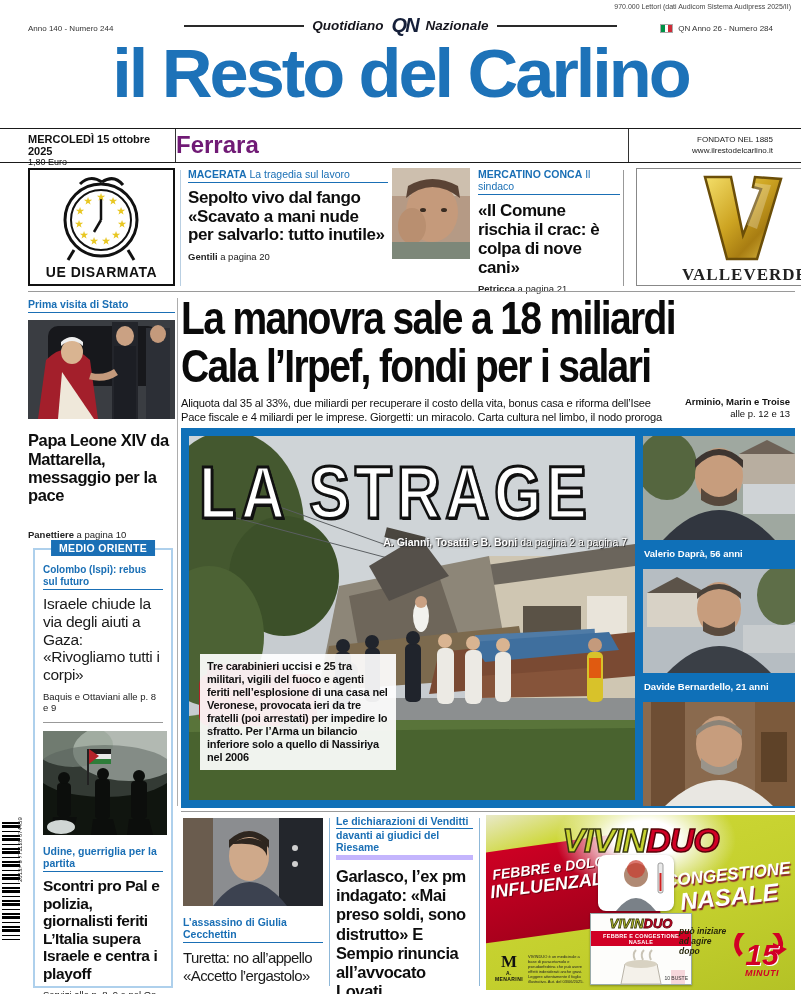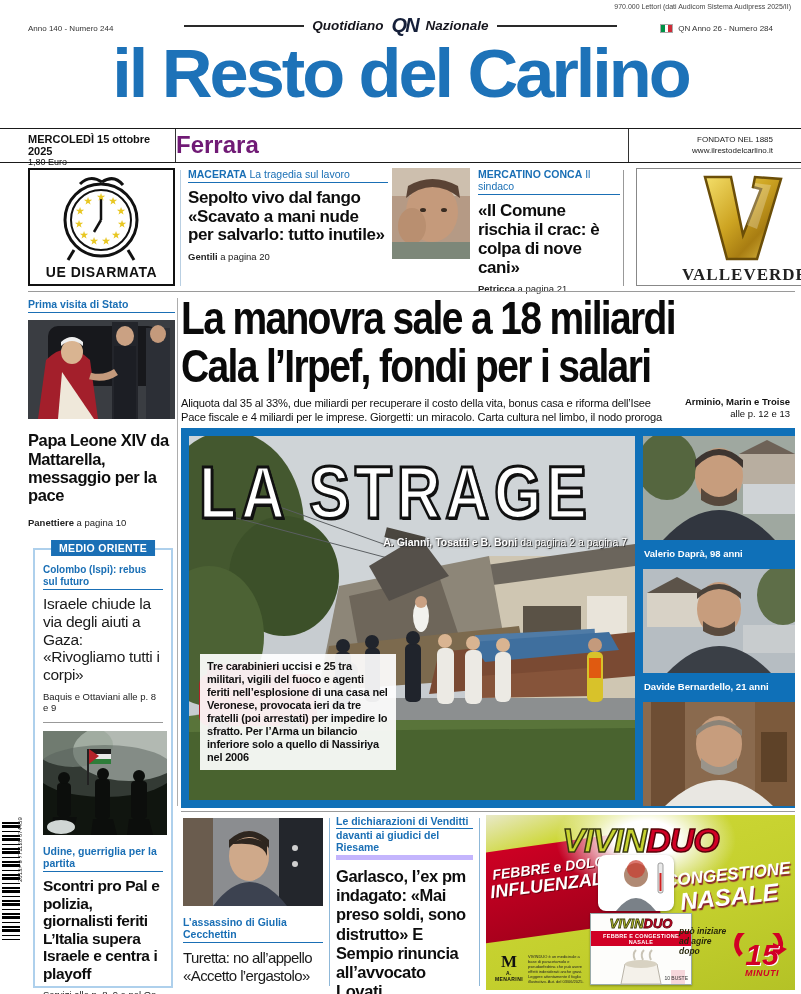--- a/index.html
+++ b/index.html
@@ -39,21 +39,21 @@
   .storyA .hl { font-size:17px; line-height:1.1; margin-top:6px; }
   .storyB { top:168px; left:478px; width:142px; }
   .storyB .hl { font-size:17px; line-height:1.12; margin-top:6px; }
   .story .byline { margin-top:6px; }
   .selfie { top:168px; left:392px; width:78px; height:91px; overflow:hidden; }
   .valleverde { top:168px; left:636px; width:167px; height:118px; border:1px solid #888; text-align:center; padding-top:4px;padding-left:45px; }
   .valleverde .brand { font-family:"Liberation Serif",serif; font-weight:bold; font-size:17px; letter-spacing:1px; color:#222; }
   
   .popecol { top:298px; left:28px; width:147px; }
   .popecol .hl { font-size:16.5px; line-height:1.12; margin-top:8px; }
-  .popecol .byline { margin-top:12px; }
+  .popecol .byline { margin-top:24px; }
   .lead { top:294px; left:181px; width:614px; }
   .lead .l1,.lead .l2 { display:block; font-size:47px; font-weight:800; letter-spacing:-2px; white-space:nowrap; transform:scaleX(0.83); transform-origin:left; line-height:1.02; color:#0a0a0a; }
   .deckwrap { display:flex; margin-top:6px; }
   .deck { width:505px; font-size:11.5px; letter-spacing:-0.2px; line-height:1.25; white-space:nowrap; transform:scaleX(0.97); transform-origin:left; }
   .leadby { width:112px; font-size:9.5px; text-align:right; line-height:1.3; margin-left:-8px; }
   
   .frame { top:428px; left:181px; width:614px; height:380px; background:#0f70b8; padding:8px; }
   .mainphoto { position:relative; width:446px; height:364px; float:left; overflow:hidden; }
   .stragetitle { position:absolute; top:14px; left:10px; width:430px; font-size:74px; font-weight:900; color:#fff; letter-spacing:6px; white-space:nowrap; transform:scaleX(0.82); transform-origin:left; -webkit-text-stroke:3px #111; text-shadow:2px 2px 0 #111; }
   .strageby { position:absolute; top:100px; right:8px; font-size:10.5px; color:#fff; text-shadow:0 0 3px #333,1px 1px 0 #333; }
@@ -316,21 +316,21 @@
           <rect width="152" height="104" fill="#9fa8a0"></rect>
           <ellipse cx="24" cy="30" rx="30" ry="34" fill="#55663f"></ellipse>
           <rect x="96" y="18" width="56" height="30" fill="#b8aea0"></rect>
           <path d="M96 18 L124 4 L152 18 Z" fill="#6e6257"></path>
           <rect x="100" y="48" width="52" height="30" fill="#cfd3d6"></rect>
           <path d="M20 104 Q76 44 132 104 Z" fill="#31363f"></path>
           <ellipse cx="76" cy="40" rx="24" ry="28" fill="#c79d7d"></ellipse>
           <path d="M52 32 Q76 6 100 32 L100 24 Q76 2 52 24 Z" fill="#3d3530"></path>
           <path d="M58 52 Q76 70 94 52 L94 64 Q76 76 58 64 Z" fill="#57483c"></path>
         </svg>
-        <div class="pcap">Valerio Daprà, 98 anni</div>
+        <div class="pcap">Valerio Daprà, 56 anni</div>
       </div>
       <div class="portrait">
         <svg width="152" height="104" viewBox="0 0 152 104">
           <rect width="152" height="104" fill="#b6bdc2"></rect>
           <rect x="4" y="24" width="60" height="34" fill="#d8d2c6"></rect>
           <path d="M4 24 L34 8 L64 24 Z" fill="#5c5349"></path>
           <ellipse cx="140" cy="26" rx="26" ry="30" fill="#5e6e48"></ellipse>
           <rect x="100" y="56" width="52" height="28" fill="#c8ccce"></rect>
           <path d="M24 104 Q76 50 128 104 Z" fill="#3a3f46"></path>
           <ellipse cx="76" cy="40" rx="22" ry="27" fill="#c79d7d"></ellipse>

